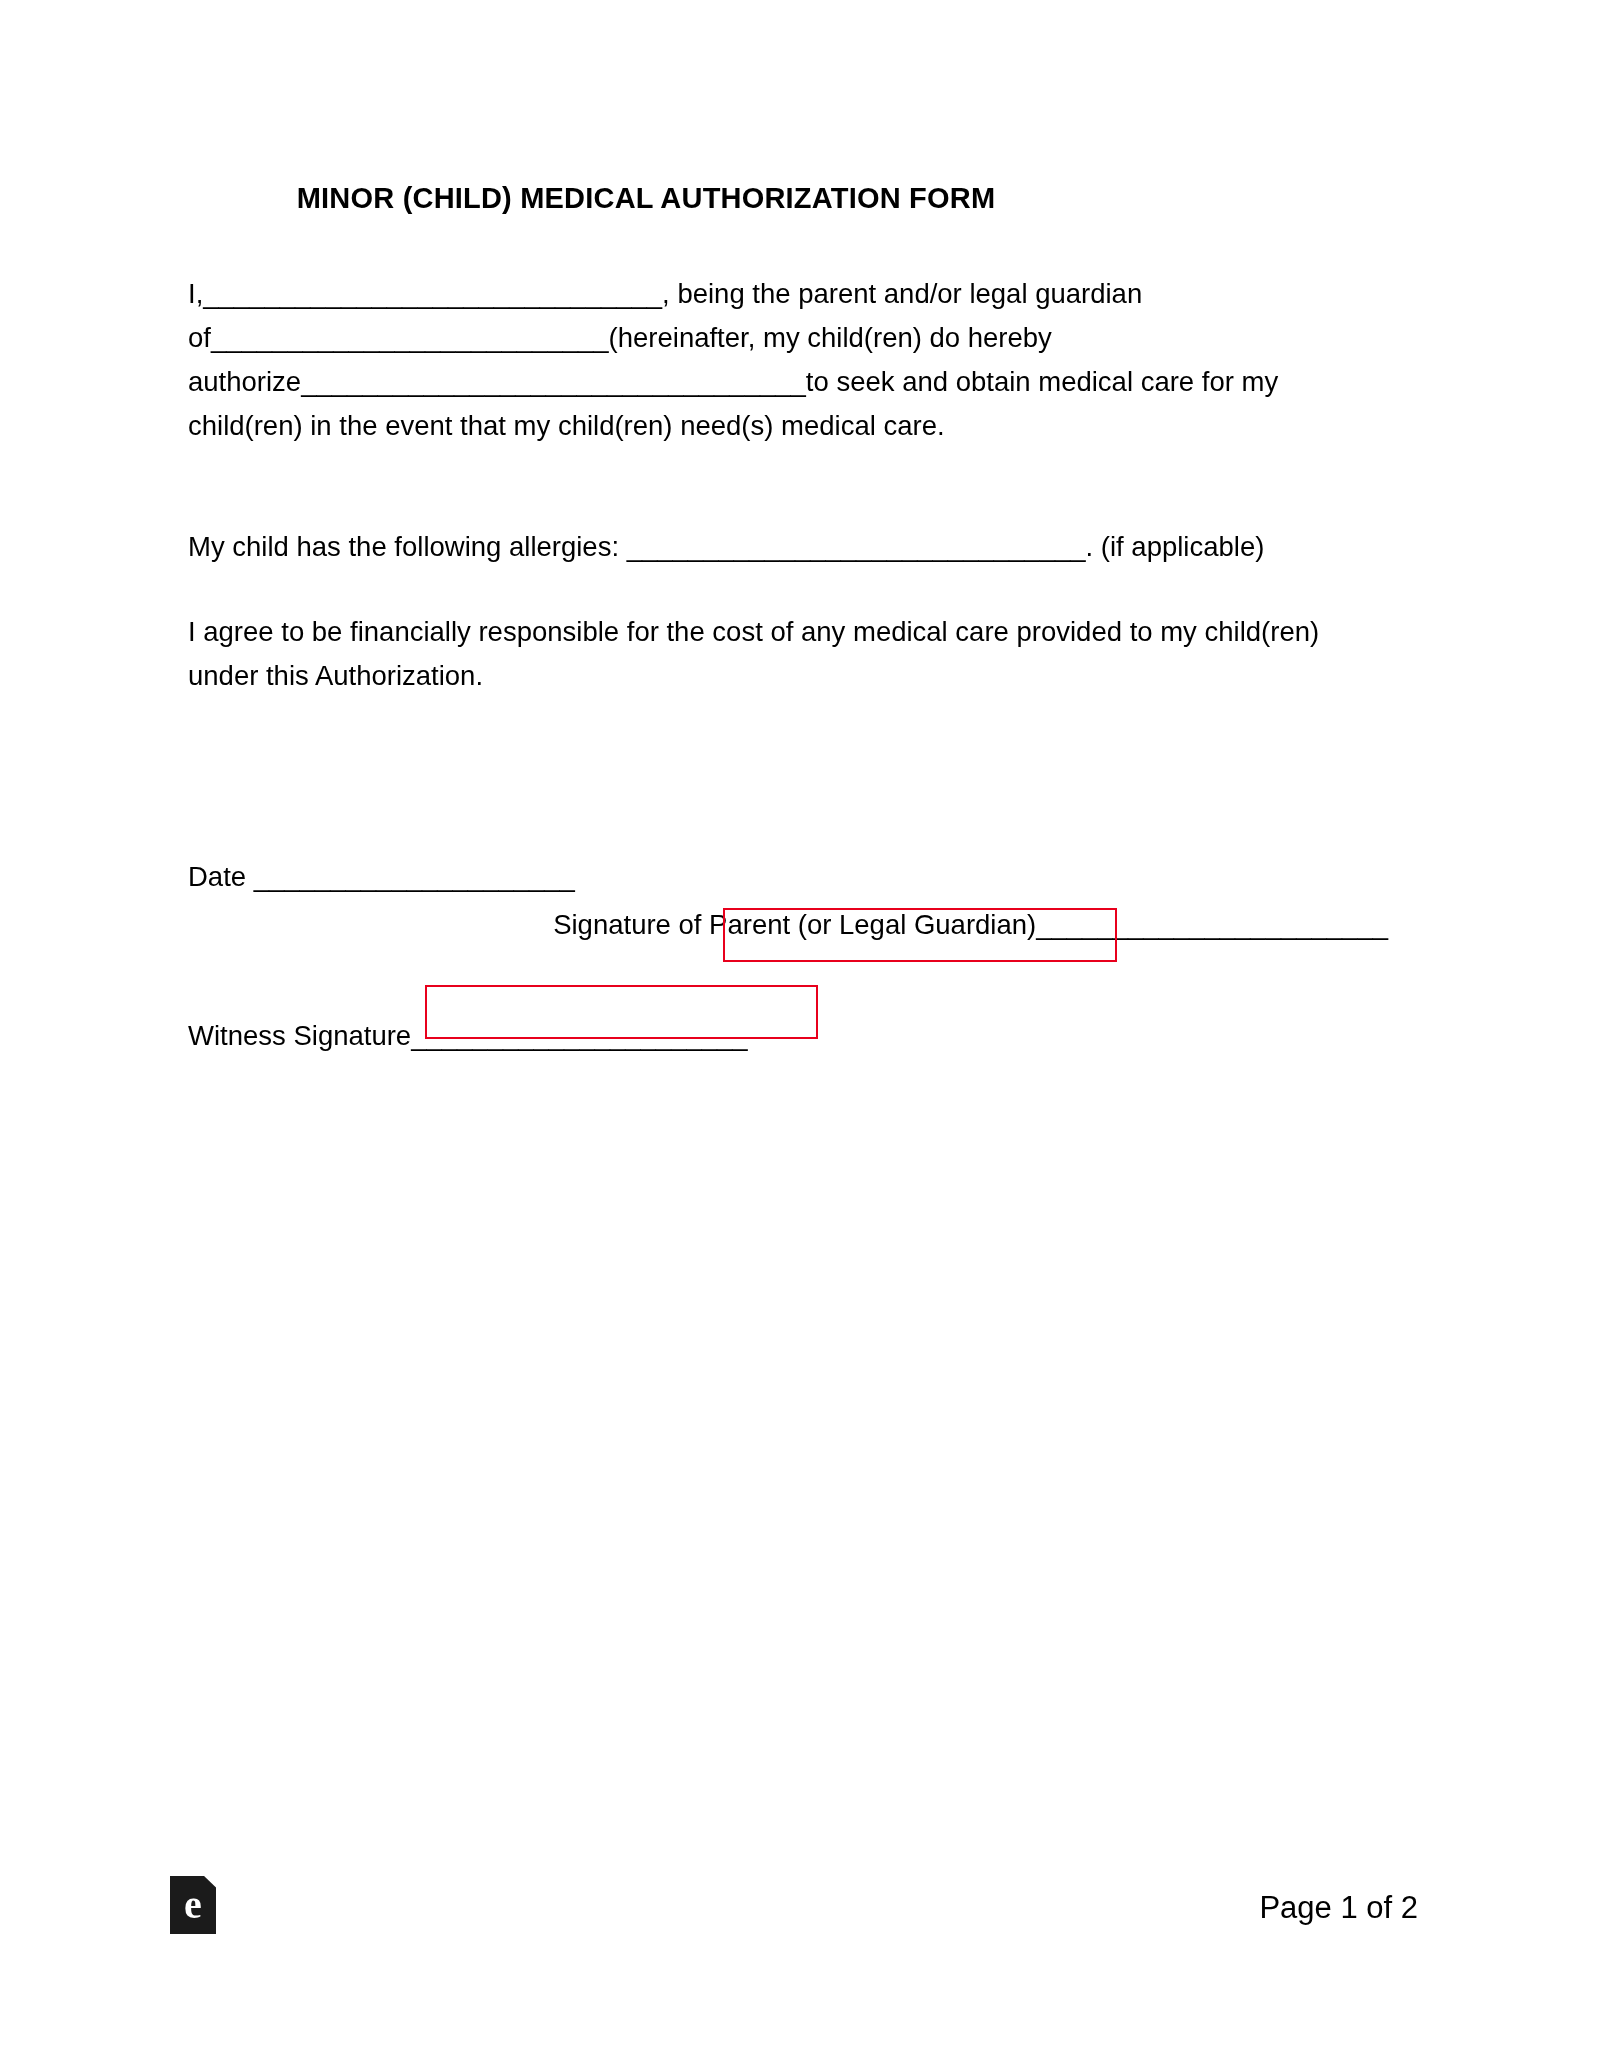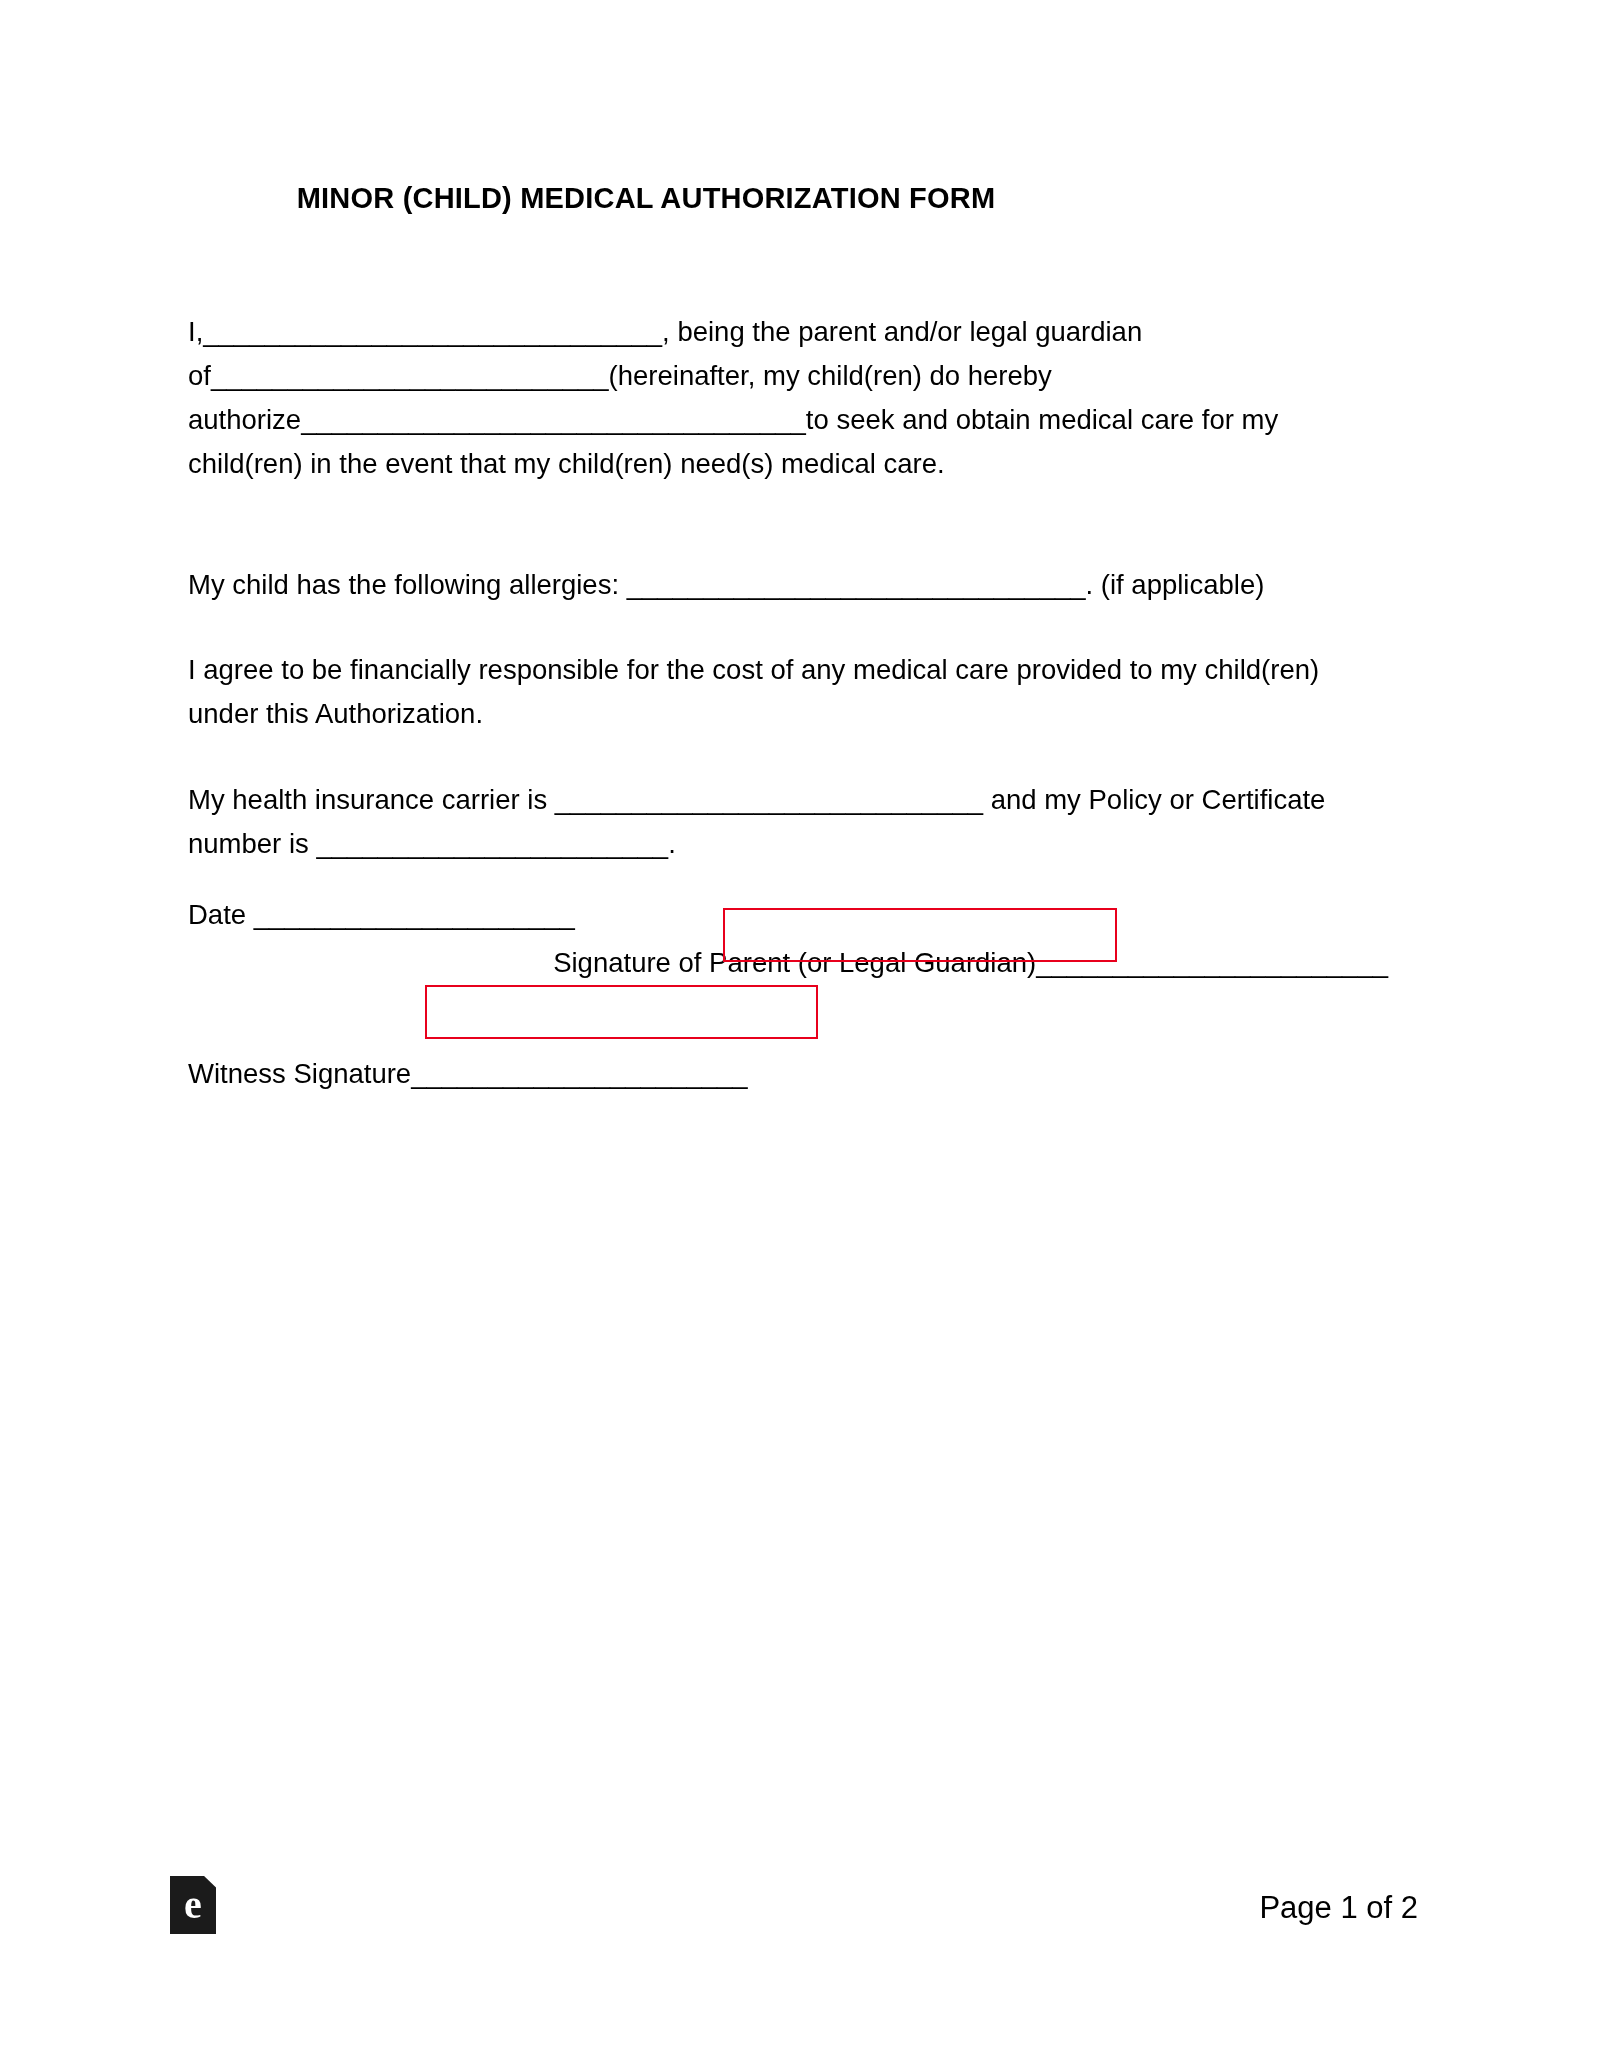--- a/index.html
+++ b/index.html
@@ -28,21 +28,20 @@
     font-weight: bold;
     letter-spacing: 0.2px;
   }
   .body-block {
     position: absolute;
     left: 188px;
     width: 1200px;
     font-size: 27.5px;
     line-height: 44px;
     color: #000000;
-    margin-top: 38px;
   }
   #para-intro { top: 272px; }
   #para-allergies { top: 525px; }
   #para-financial { top: 610px; }
   #para-insurance { top: 740px; }
   #para-date { top: 855px; }
   #para-signature { top: 903px; text-align: right; }
   #para-witness { top: 1014px; }
 
   
@@ -101,21 +100,20 @@
 <div class="page">
 
   <div class="doc-title">MINOR (CHILD) MEDICAL AUTHORIZATION FORM</div>
 
   <div class="body-block" id="para-intro">I,______________________________, being the parent and/or legal guardian of__________________________(hereinafter, my child(ren) do hereby authorize_________________________________to seek and obtain medical care for my child(ren) in the event that my child(ren) need(s) medical care.</div>
 
   <div class="body-block" id="para-financial">I agree to be financially responsible for the cost of any medical care provided to my child(ren) under this Authorization.</div>
 
   <div class="body-block" id="para-allergies">My child has the following allergies: ______________________________. (if applicable)</div>
 
-  <div class="body-block" id="para-insurance">My health insurance carrier is ____________________________ and my Policy or Certificate number is _______________________.</div>
 
   <div class="body-block" id="para-date">Date _____________________</div>
 
   <div class="body-block" id="para-signature">Signature of Parent (or Legal Guardian)_______________________</div>
 
   <div class="body-block" id="para-witness">Witness Signature______________________</div>
 
   <div class="red-box" id="box-signature"></div>
 
   <div class="red-box" id="box-witness"></div>

